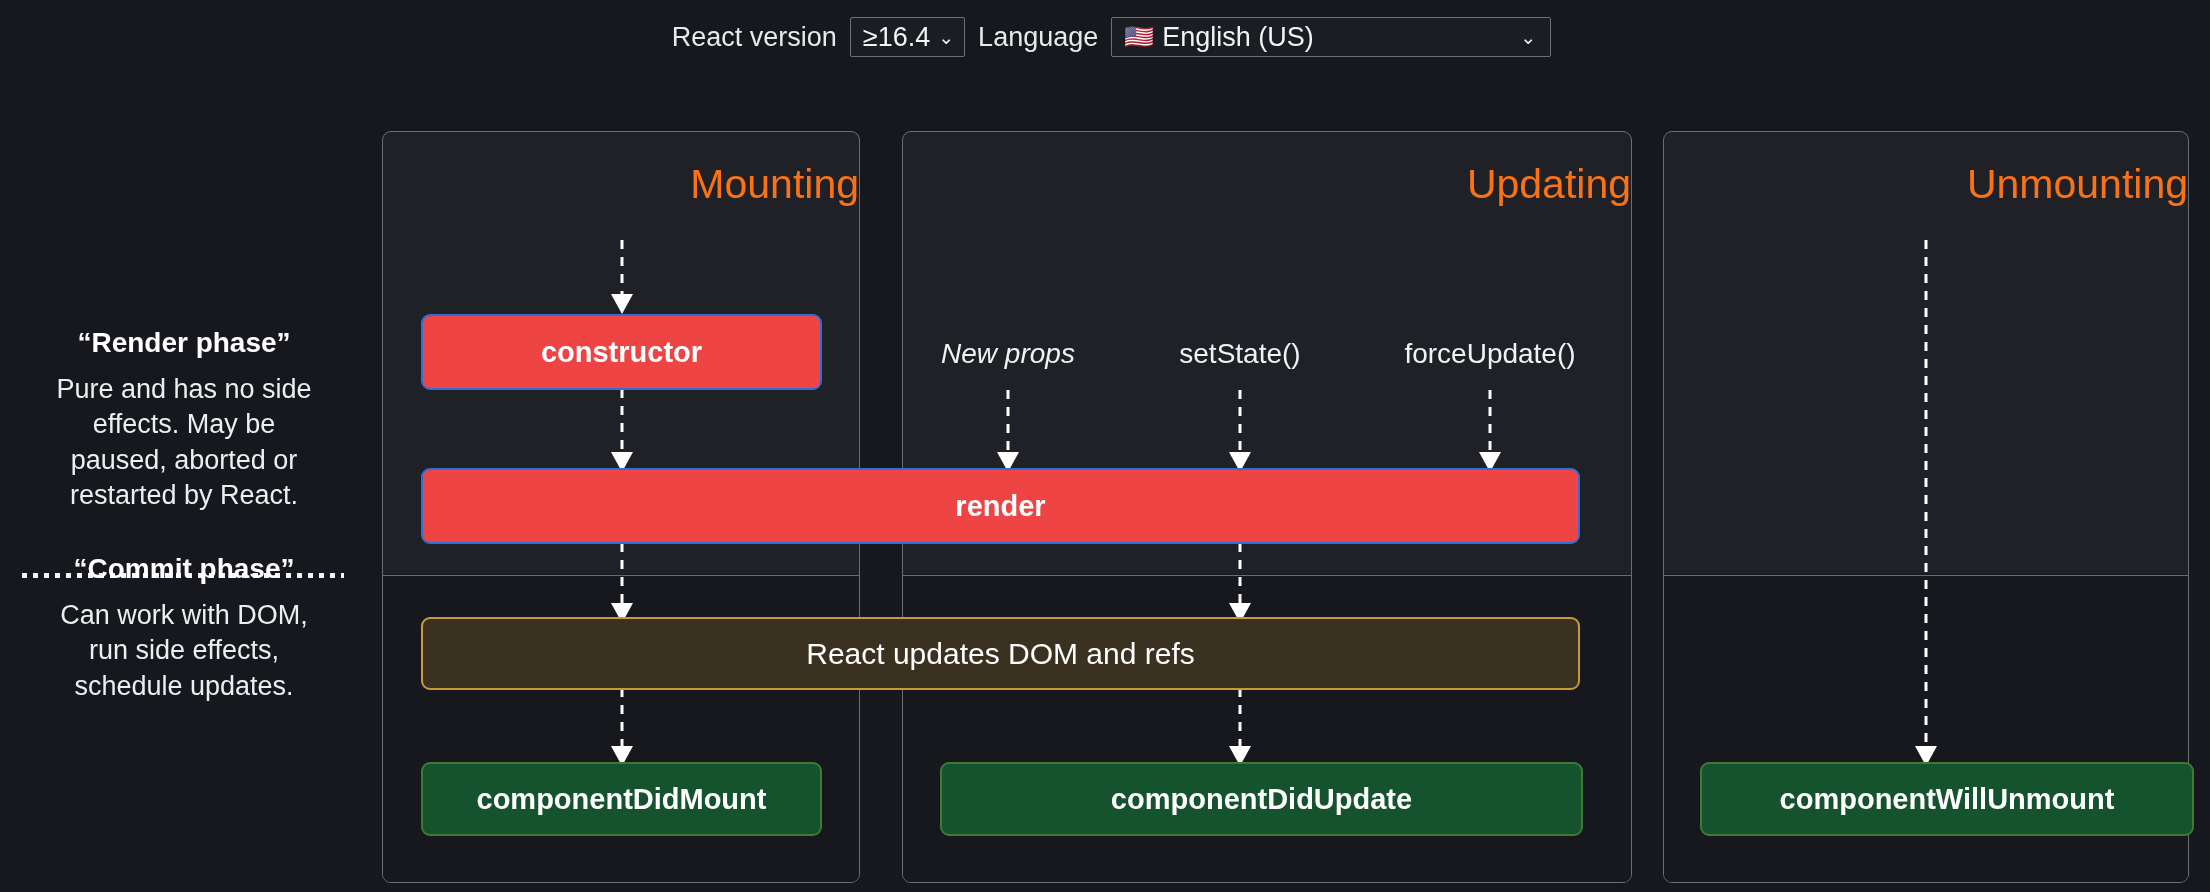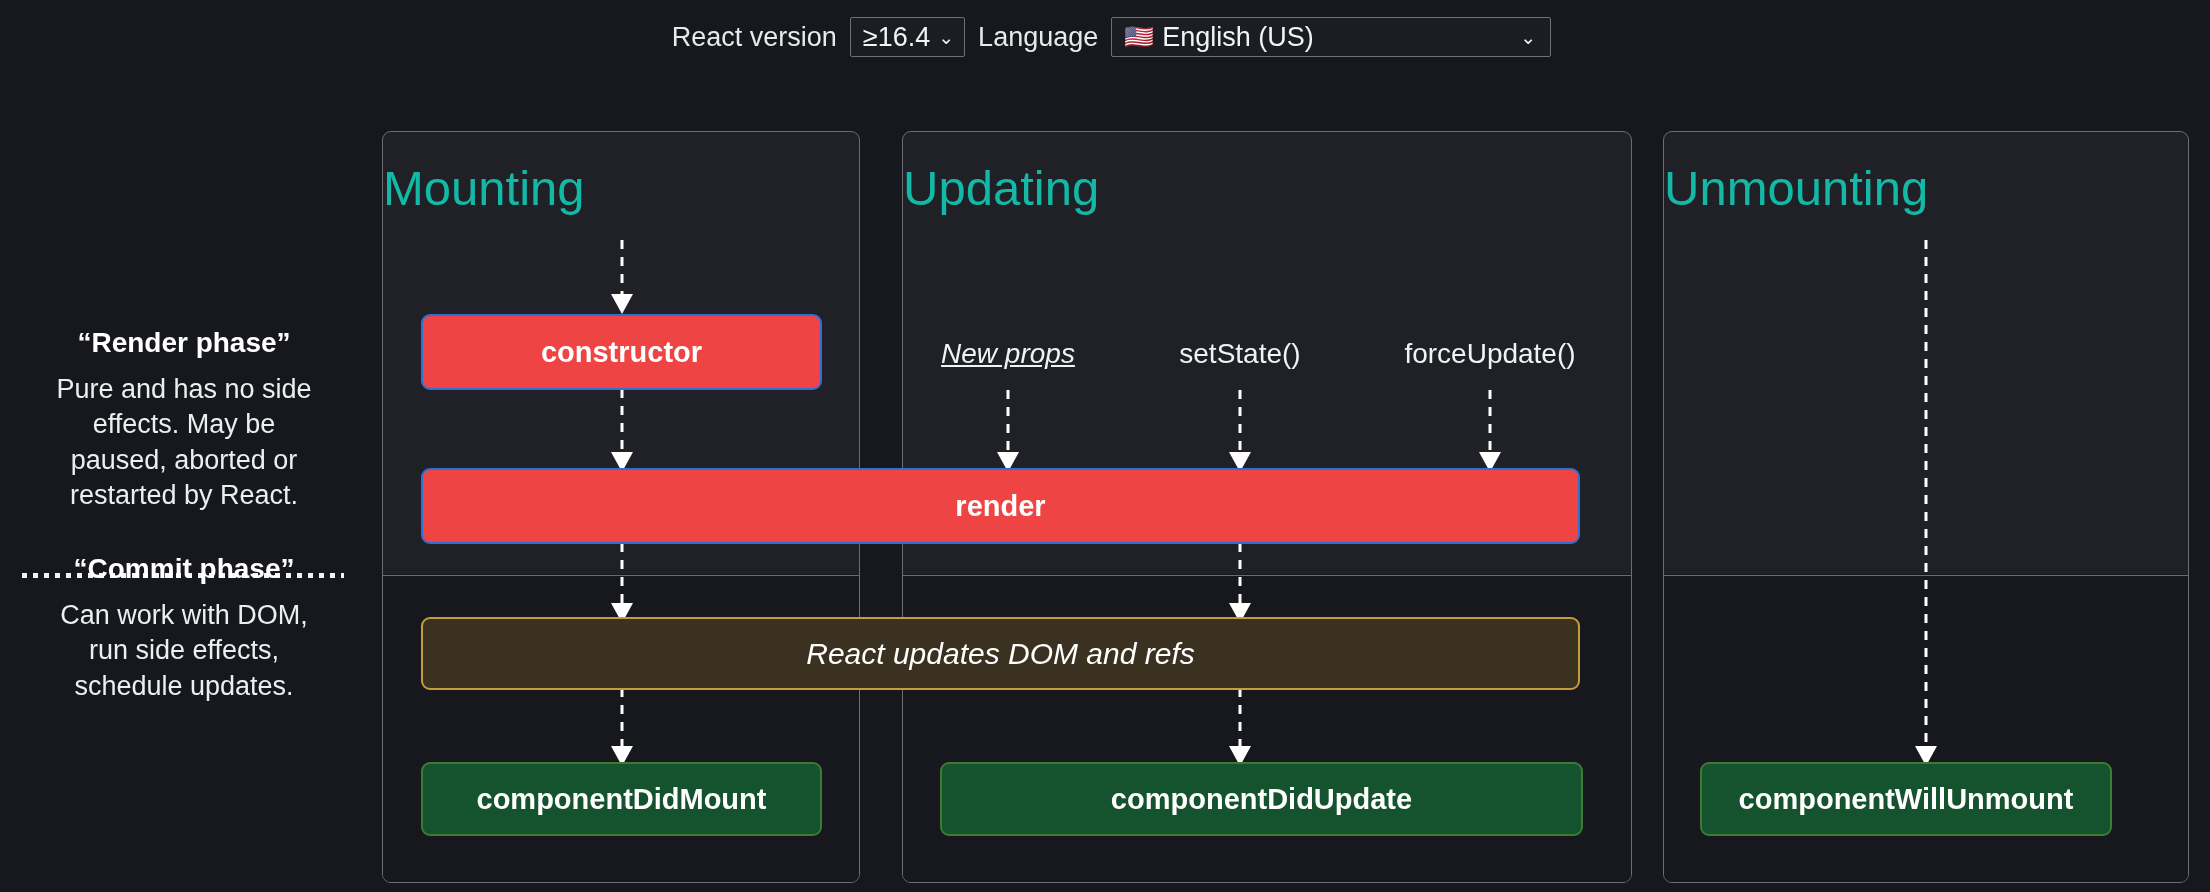--- a/index.html
+++ b/index.html
@@ -48,49 +48,49 @@
     position: absolute; left: 22px; top: 573px; width: 322px; height: 5px;
     background-image: repeating-linear-gradient(to right,#f3f4f5 0,#f3f4f5 5px,transparent 5px,transparent 11px);
   }
 
   
   .panel {
     position: absolute; border: 1px solid #6a6d72; border-radius: 9px;
     background: #1f2126;
   }
   .panel-title {
-    position: absolute; left: 0; width: 100%; top: 30px; text-align: left;
-    color: #14b8a6; font-size: 49px; line-height: 1.1;
+    position: absolute; left: 0; width: 100%; top: 30px; text-align: right;
+    color: #f97316; font-size: 41px; line-height: 1.1;
   }
   .panel-divider {
     position: absolute; left: 0; width: 100%; height: 1px; background: #6a6d72;
   }
   .panel-lower {
     position: absolute; left: 0; width: 100%; bottom: 0; background: #16181d;
     border-bottom-left-radius: 8px; border-bottom-right-radius: 8px;
   }
 
   
   .lbox {
     position: absolute; border-radius: 9px; display: flex;
     align-items: center; justify-content: center; text-align: center;
     color: #ffffff; font-size: 29px; font-weight: bold;
     z-index: 6; cursor: pointer;
   }
   .lbox.blue   { background: #ef4444; border: 2px solid #2d6fd6; }
   .lbox.amber  { background: #3a3121; border: 2px solid #c79a3a;
-                 font-style: italic; font-weight: normal; font-size: 30px; }
+                 font-weight: normal; font-size: 30px; }
   .lbox.green  { background: #14532d; border: 2px solid #3f7a33; }
 
   
   .trigger {
     position: absolute; color: #f1f2f3; font-size: 28px; text-align: center;
     white-space: nowrap; z-index: 6;
   }
-  .trigger.italic { font-style: italic; text-decoration: underline; }
+  .trigger.italic { font-style: italic; }
 
   
   .arrow { position: absolute; z-index: 5; }
   .arrow .stem {
     position: absolute; left: 50%; top: 0; width: 3px; transform: translateX(-50%);
     background-image: repeating-linear-gradient(to bottom,#ffffff 0,#ffffff 9px,transparent 9px,transparent 17px);
   }
   .arrow .head {
     position: absolute; left: 50%; bottom: 0; transform: translateX(-50%);
     width: 0; height: 0; border-left: 11px solid transparent;
@@ -207,21 +207,21 @@
   </div>
 
   <div class="lbox green" style="left:421px; top:762px; width:401px; height:74px;">
     <span>componentDidMount</span>
   </div>
 
   <div class="lbox green" style="left:940px; top:762px; width:643px; height:74px;">
     <span>componentDidUpdate</span>
   </div>
 
-  <div class="lbox green" style="left:1700px; top:762px; width:412px; height:74px;">
+  <div class="lbox green" style="left:1700px; top:762px; width:494px; height:74px;">
     <span>componentWillUnmount</span>
   </div>
 
   <div class="trigger italic" style="left:896px; top:338px; width:224px;">
     <span>New props</span>
   </div>
   <div class="trigger" style="left:1128px; top:338px; width:224px;">
     <span>setState()</span>
   </div>
   <div class="trigger" style="left:1378px; top:338px; width:224px;">

